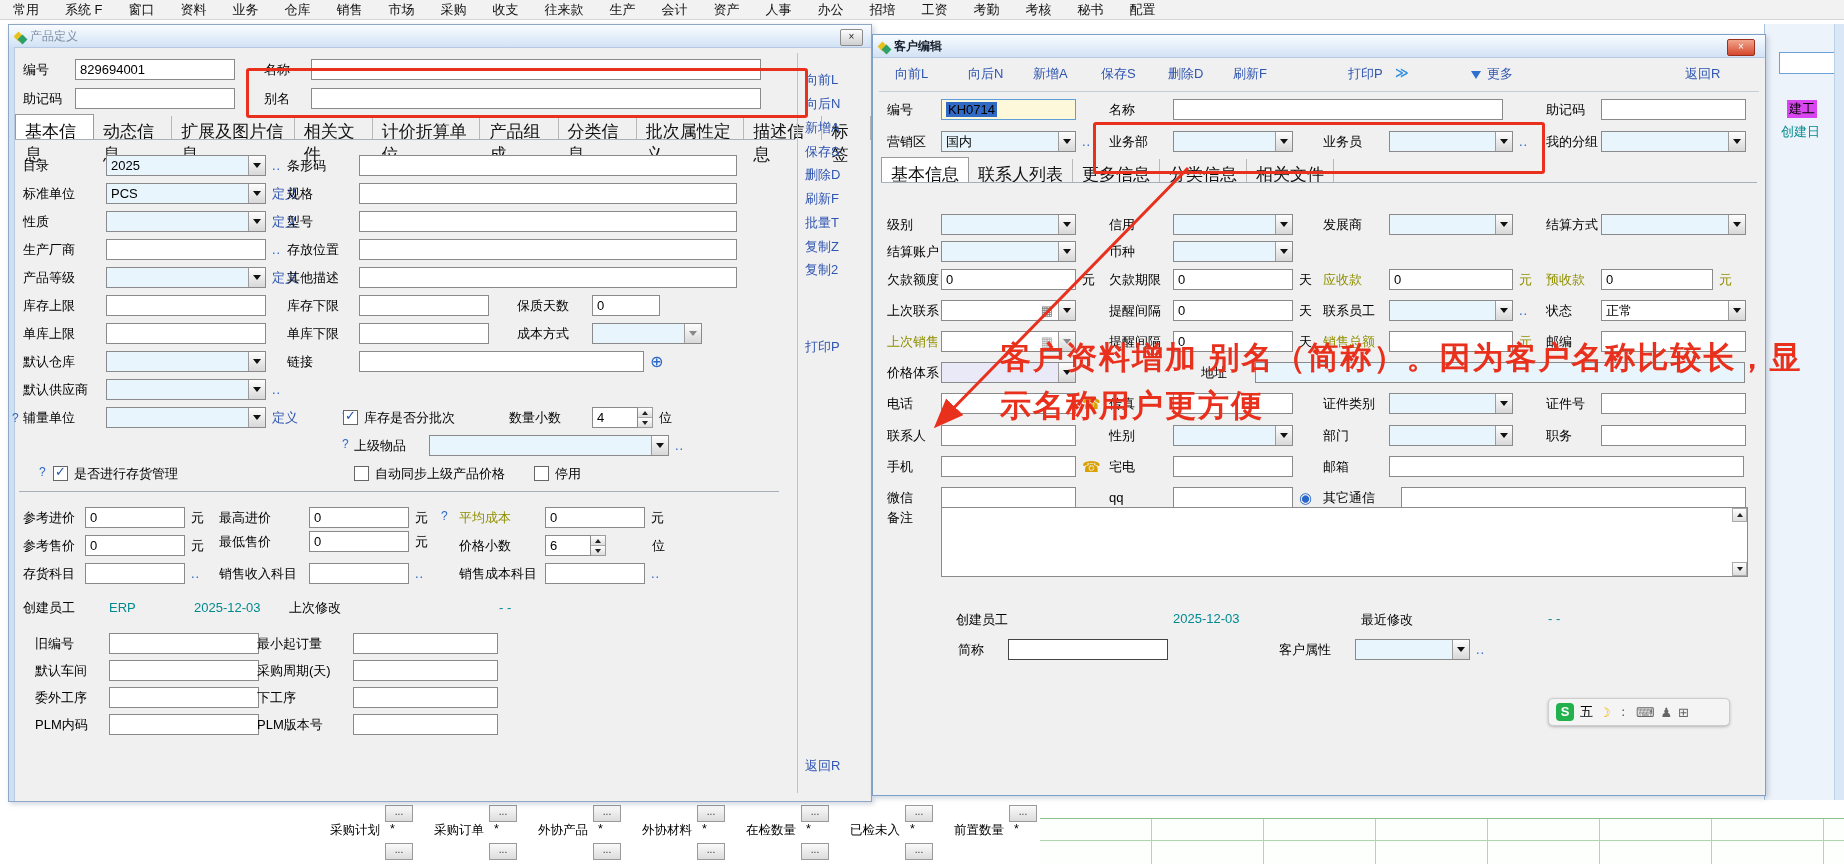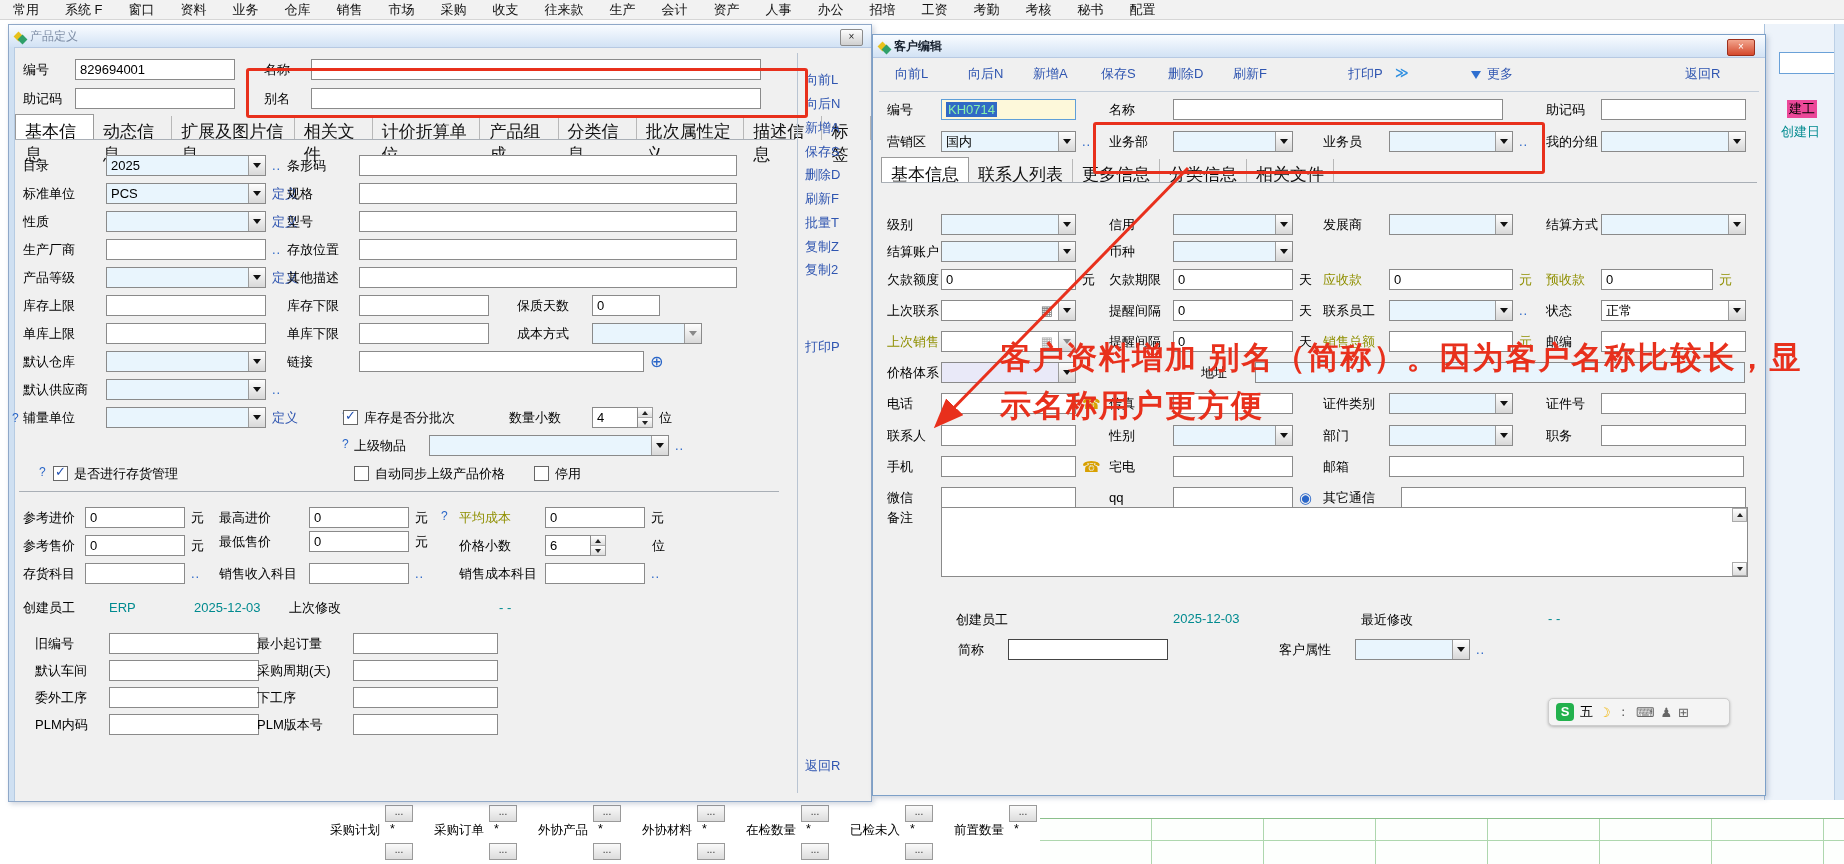--- a/index.html
+++ b/index.html
@@ -453,21 +453,21 @@
     <span class="tblnk" style="left:475px">打印P</span>
     <span class="tblnk" style="left:522px;color:#2f8fe0;font-weight:bold">≫</span>
     <span style="position:absolute;left:598px;top:36px;width:0;height:0;border:5px solid transparent;border-top:8px solid #2f6fd0"></span>
     <span class="tblnk" style="left:614px">更多</span>
     <span class="tblnk" style="left:812px">返回R</span>
     <div class="hsep" style="left:6px;top:56px;width:880px;background:#c3cdd9"></div>
 
     <div class="r" style="left:14px;top:64px">
       <span class="lb cw1">编号</span>
       <div class="fd cr" style="width:135px">
-          <span style="background:#316ac5;color:#86efac;padding:0 2px">KH0714</span>
+          <span style="background:#316ac5;color:#000000;padding:0 2px">KH0714</span>
         </div>
     </div>
     <div class="r" style="left:236px;top:64px">
       <span class="lb cw2">名称</span>
       <div class="fd" style="width:330px"></div>
     </div>
     <div class="r" style="left:673px;top:64px">
       <span class="lb cw4">助记码</span>
       <div class="fd" style="width:145px"></div>
     </div>
@@ -769,21 +769,21 @@
           <span class="ar">
             <i class="tri"></i>
           </span>
         </div>
       <span class="sfx dots">..</span>
     </div>
   </div>
 
   <div id="edge">
     <div style="position:absolute;left:14px;top:28px;width:56px;height:20px;background:#fff;border:1px solid #6aa1d8"></div>
-    <span style="position:absolute;left:22px;top:76px;background:#ec4899;padding:0 2px">建工</span>
+    <span style="position:absolute;left:22px;top:76px;background:#d946ef;padding:0 2px">建工</span>
     <span class="tl" style="position:absolute;left:16px;top:99px">创建日</span>
     <div class="scr"></div>
   </div>
 
   <div id="ime">
     <span class="slogo">S</span>
     <span>五</span>
     <span class="moon">☽</span>
     <span class="gic">：</span>
     <span class="gic">⌨</span>

